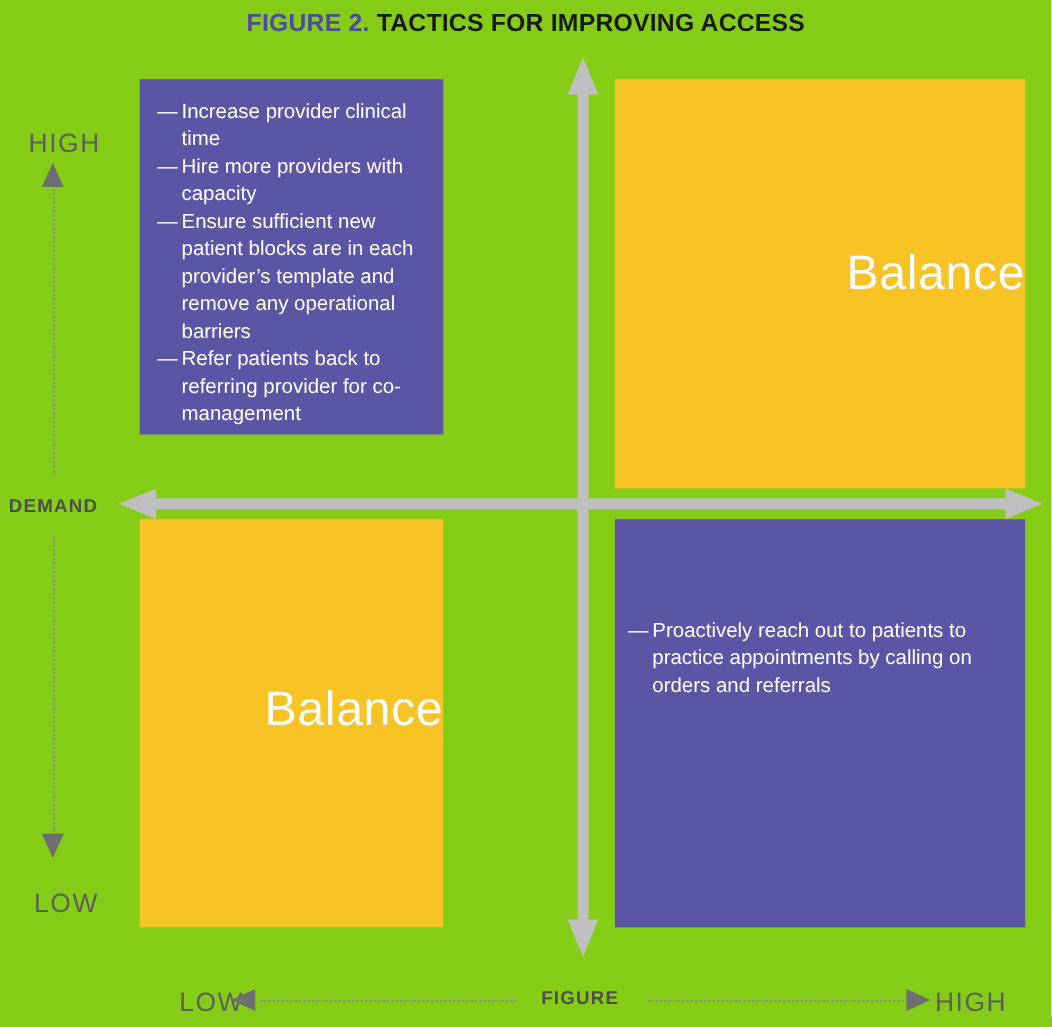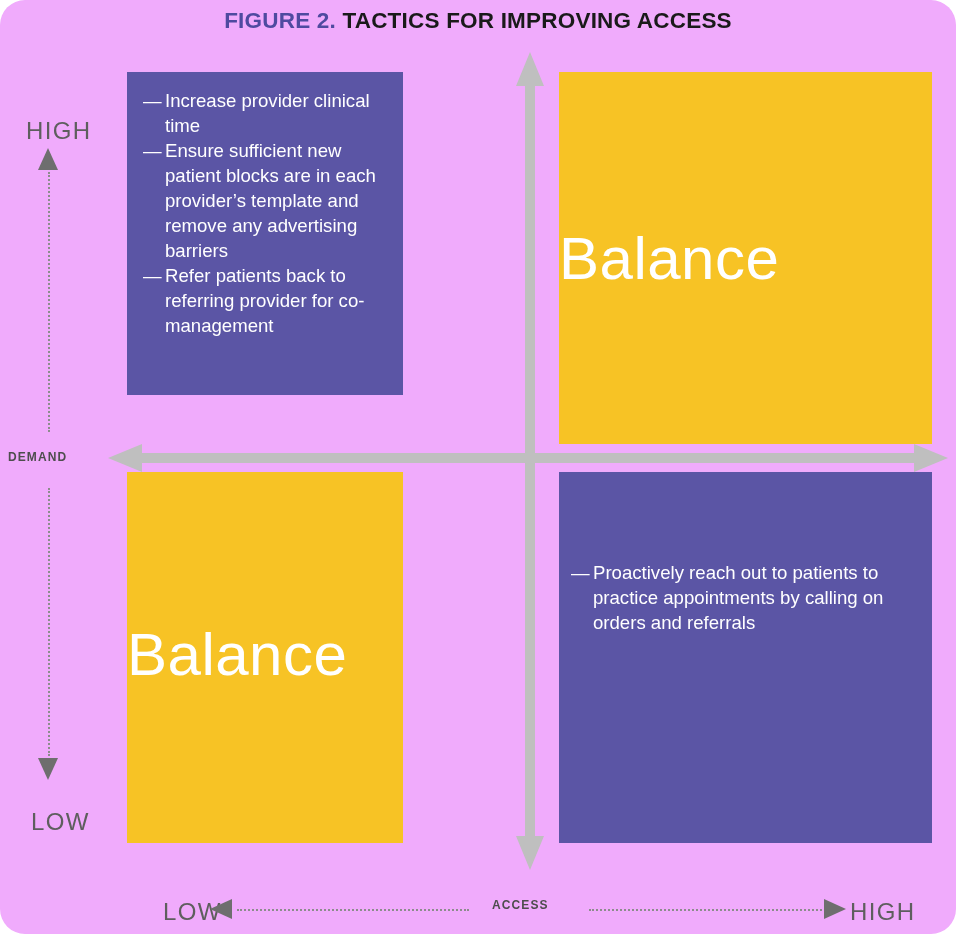--- a/index.html
+++ b/index.html
@@ -8,22 +8,21 @@
     height: 934px;
     background: #ffffff;
     font-family: "Liberation Sans", sans-serif;
     overflow: hidden;
   }
 
   #figure-root {
     position: relative;
     width: 956px;
     height: 934px;
-    background: #f0abfc;
-    border-radius: 25px;
+    background: #84cc16;
   }
 
   
   .title {
     position: absolute;
     top: 8px;
     left: 0;
     width: 956px;
     text-align: center;
     font-size: 22.5px;
@@ -63,23 +62,23 @@
     position: absolute;
     left: 0;
     top: 0;
   }
   .quad-br .bullet-list { padding-top: 88px; padding-left: 12px; }
 
   
   .balance-word {
     position: absolute;
     width: 100%;
-    text-align: left;
+    text-align: right;
     color: #ffffff;
-    font-size: 60px;
+    font-size: 44px;
     font-weight: 300;
     letter-spacing: 0.5px;
   }
   .quad-tr .balance-word { top: 152px; }
   .quad-bl .balance-word { top: 148px; }
 
   
   .axis-v {
     position: absolute;
     left: 516px;
@@ -100,21 +99,21 @@
     position: absolute;
     color: #5e5e5e;
     font-size: 24px;
     letter-spacing: 1.4px;
     white-space: nowrap;
   }
   .guide-label.bold {
     font-weight: bold;
     color: #4d4d4d;
     letter-spacing: 1.1px;
-    font-size: 12px;
+    font-size: 17px;
   }
 
   .label-high-left  { left: 26px;  top: 117px; }
   .label-low-left   { left: 31px;  top: 808px; }
   .label-demand     { left: 8px;   top: 450px; }
   .label-low-bottom { left: 163px; top: 898px; }
   .label-supply     { left: 492px; top: 898px; }
   .label-high-bottom{ left: 850px; top: 898px; }
 
   .dotted-v {
@@ -170,21 +169,22 @@
 
 <div id="figure-root">
 
   <div class="title">
     <span class="fig-num">FIGURE 2.</span><span>&nbsp;</span><span class="fig-text">TACTICS FOR IMPROVING ACCESS</span>
   </div>
 
   <div class="quad quad-tl">
     <ul class="bullet-list">
       <li>Increase provider clinical time</li>
-      <li>Ensure sufficient new patient blocks are in each provider’s template and remove any advertising barriers</li>
+      <li>Hire more providers with capacity</li>
+      <li>Ensure sufficient new patient blocks are in each provider’s template and remove any operational barriers</li>
       <li>Refer patients back to referring provider for co-management</li>
 
     </ul>
   </div>
 
   <div class="quad quad-tr">
     <div class="balance-word">Balance</div>
   </div>
 
   <div class="quad quad-bl">
@@ -209,18 +209,18 @@
   <div class="tri tri-up"></div>
   <div class="dotted-v dotted-v-top"></div>
   <div class="guide-label bold label-demand">DEMAND</div>
   <div class="dotted-v dotted-v-bottom"></div>
   <div class="tri tri-down"></div>
   <div class="guide-label label-low-left">LOW</div>
 
   <div class="guide-label label-low-bottom">LOW</div>
   <div class="tri tri-left"></div>
   <div class="dotted-h dotted-h-left"></div>
-  <div class="guide-label bold label-supply">ACCESS</div>
+  <div class="guide-label bold label-supply">FIGURE</div>
   <div class="dotted-h dotted-h-right"></div>
   <div class="tri tri-right"></div>
   <div class="guide-label label-high-bottom">HIGH</div>
 
 </div>
 
 </body></html>

